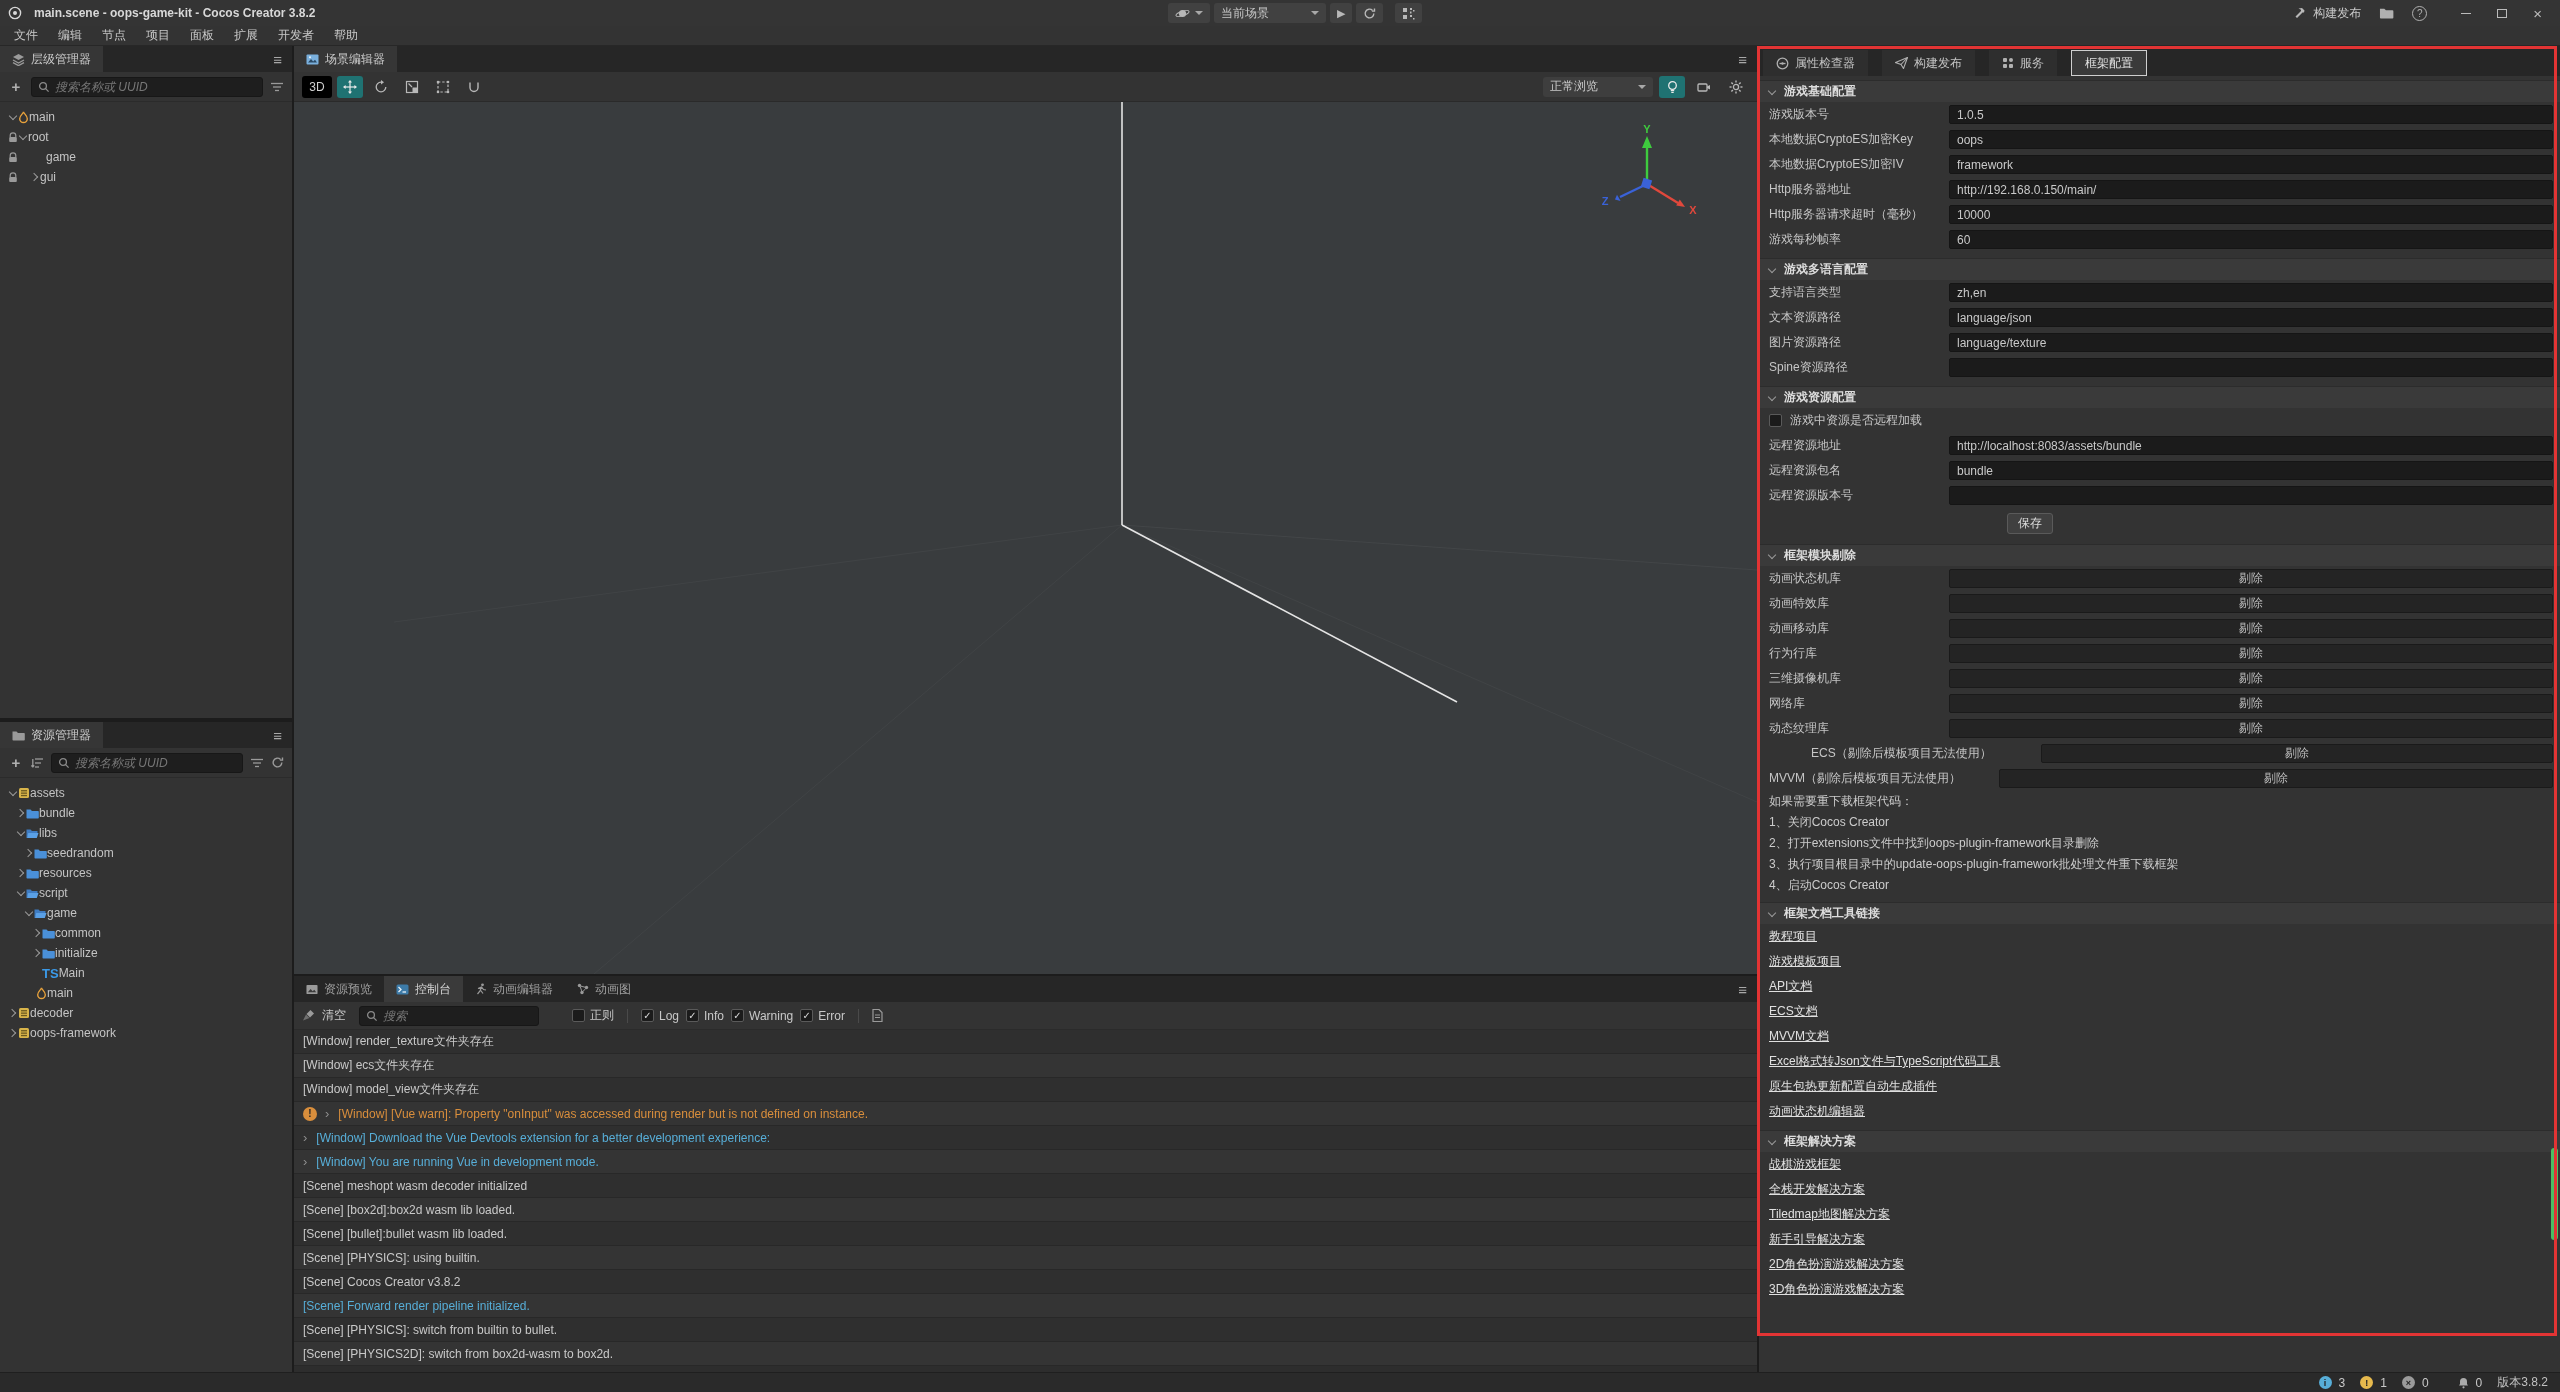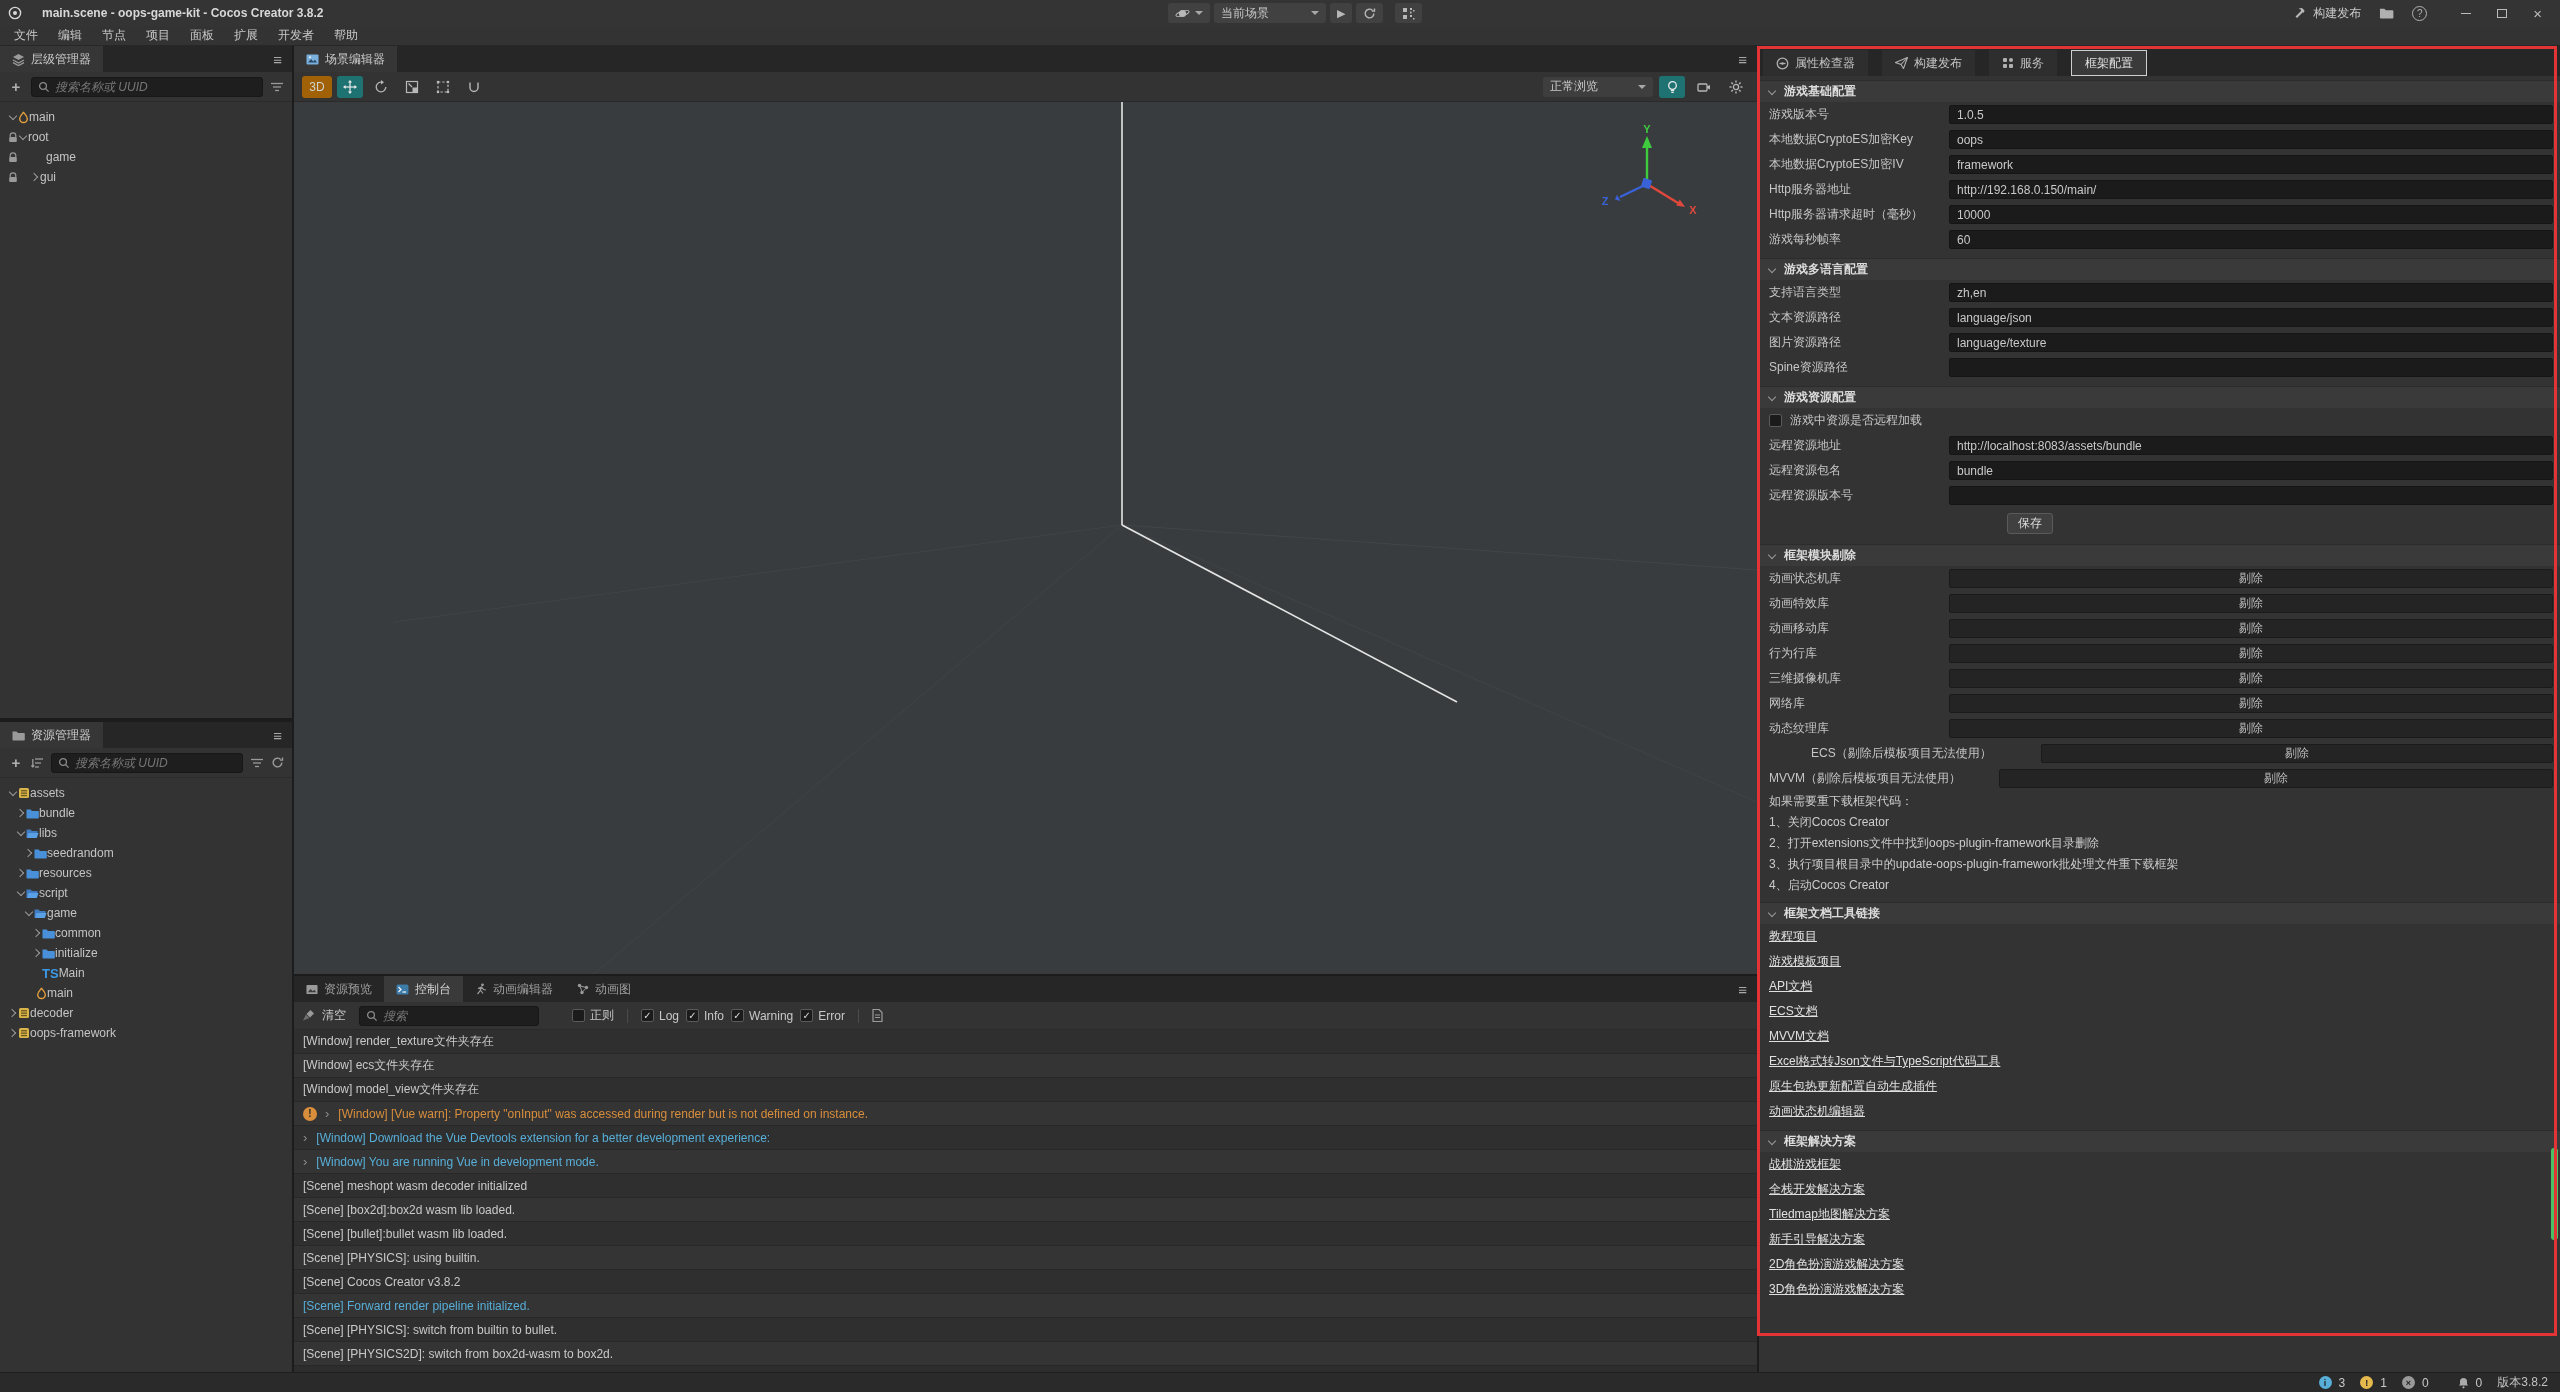--- a/index.html
+++ b/index.html
@@ -12,21 +12,21 @@
     overflow: hidden;
     position: relative;
   }
   .app { position: relative; width: 2560px; height: 1392px; }
 
   
   .titlebar {
     position: absolute; left: 0; top: 0; width: 2560px; height: 26px;
     background: #343434; display: flex; align-items: center; padding: 0 8px;
   }
-  .titlebar .title { color: #d8d8d8; font-weight: bold; margin-left: 20px; font-size: 12px; }
+  .titlebar .title { color: #d8d8d8; font-weight: bold; margin-left: 12px; font-size: 12px; }
   .top-toolbar {
     position: absolute; left: 1168px; top: 3px; height: 20px;
     display: flex; align-items: center; gap: 4px;
   }
   .tbtn {
     height: 20px; background: #414141; border-radius: 3px;
     display: inline-flex; align-items: center; justify-content: center;
     padding: 0 7px; gap: 5px; color: #c8c8c8;
   }
   .caret { width: 0; height: 0; border-left: 4px solid transparent; border-right: 4px solid transparent; border-top: 4px solid #a8a8a8; }
@@ -66,21 +66,21 @@
   .tree { padding-top: 5px; }
   .trow { height: 20px; display: flex; align-items: center; color: #c4c4c4; padding-left: 8px; }
   .sp8{width:8px;flex:none}.sp12{width:12px;flex:none}.sp16{width:16px;flex:none}
   .sp24{width:24px;flex:none}.sp28{width:28px;flex:none}.sp34{width:34px;flex:none}
   .ts-badge { color: #3b9ae8; font-weight: bold; font-size: 13px; }
 
   
   .scene-toolbar { height: 30px; background: #333333; display: flex; align-items: center; padding: 0 8px; gap: 5px; border-bottom: 1px solid #2a2a2a; }
   .stool { width: 26px; height: 22px; border-radius: 3px; display: inline-flex; align-items: center; justify-content: center; }
   .stool.active { background: #1f7272; }
-  .mode3d { width: 30px; height: 22px; background: #a16207; border-radius: 3px; display: inline-flex; align-items: center; justify-content: center; color: #d0d0d0; }
+  .mode3d { width: 30px; height: 22px; background: #000000; border-radius: 3px; display: inline-flex; align-items: center; justify-content: center; color: #d0d0d0; }
   .viewport { position: absolute; left: 0; top: 56px; right: 0; bottom: 0; background: #393c3e; }
   .gizmo { position: absolute; right: 55px; top: 22px; }
 
   
   .ctab { display: flex; align-items: center; gap: 6px; padding: 0 12px; color: #9f9f9f; }
   .ctab.active { background: #3a3a3a; color: #d6d6d6; }
   .sep { width: 1px; height: 14px; background: #4a4a4a; margin: 0 6px; flex: none; }
   .cb { width: 13px; height: 13px; background: #1b1b1b; border: 1px solid #5a5a5a; border-radius: 2px; display: inline-flex; align-items: center; justify-content: center; flex: none; }
   .cb.checked::after { content: "✓"; color: #d8d8d8; font-size: 10px; line-height: 1; }
   .cfilter { display: flex; align-items: center; gap: 5px; color: #c8c8c8; }

